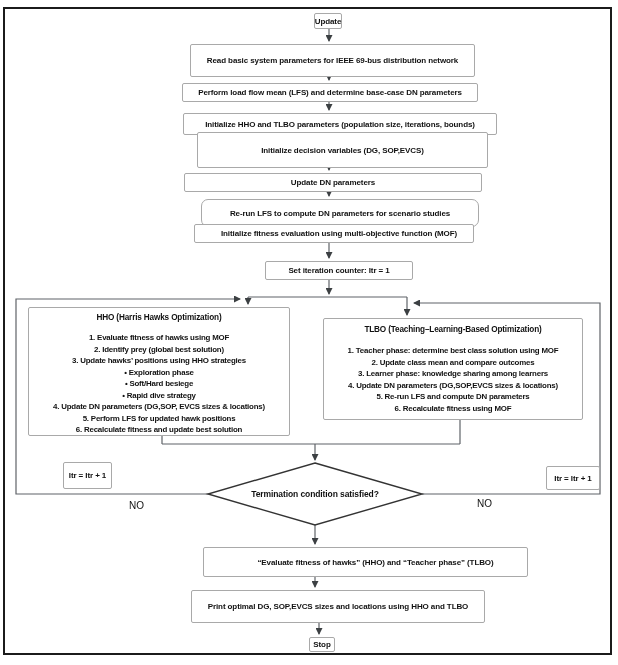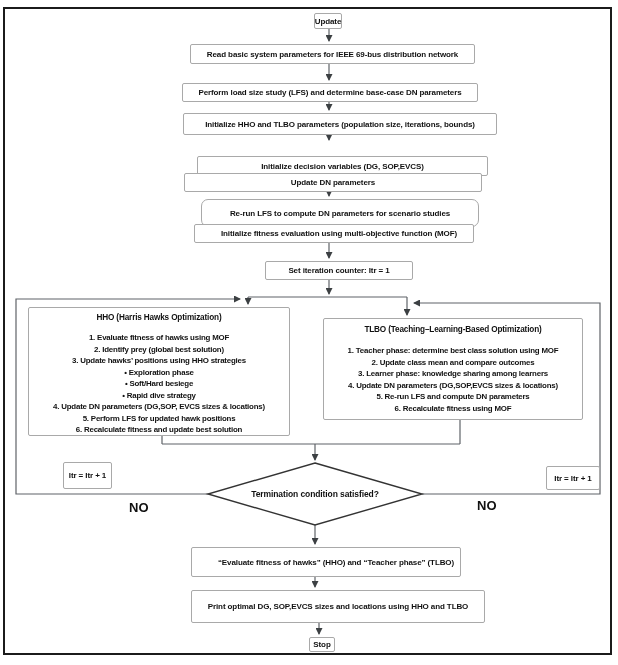--- a/index.html
+++ b/index.html
@@ -21,45 +21,45 @@
     color:#111111; white-space:nowrap; text-align:center;
   }
   .bigbox {
     position:absolute; z-index:2; box-sizing:border-box;
     background:#ffffff; border:1px solid #a9a9a9; border-radius:2px;
     font-weight:bold; color:#111111; white-space:nowrap;
   }
   .bigbox .bb-title { text-align:center; font-size:8.2px; letter-spacing:-0.15px; }
   .bigbox .bb-step  { text-align:center;  font-size:7.9px; letter-spacing:-0.2px; line-height:11.5px; }
   .floatlabel {
-    position:absolute; z-index:2; font-weight:bold; font-size:13px; color:#111111;
+    position:absolute; z-index:2; font-weight:normal; font-size:10px; color:#111111;
     white-space:nowrap;
   }
   
   #n-start       { left:314px; top:13px;  width:28px;  height:16px; }
-  #n-read        { left:190px; top:44px;  width:285px; height:20px; }
+  #n-read        { left:190px; top:44px;  width:285px; height:33px; }
   #n-lfs         { left:182px; top:83px;  width:296px; height:19px; }
   #n-init-params { left:183px; top:113px; width:314px; height:22px; }
-  #n-init-dec    { left:197px; top:156px; width:291px; height:20px; }
+  #n-init-dec    { left:197px; top:132px; width:291px; height:36px; }
   #n-update-dn   { left:184px; top:173px; width:298px; height:19px; }
   #n-rerun       { left:201px; top:199px; width:278px; height:28px;border-radius:7px; }
   #n-fitness     { left:194px; top:224px; width:280px; height:19px;padding-left:10px; }
   #n-counter     { left:265px; top:261px; width:148px; height:19px; }
   #n-hho  { left:28px;  top:307px; width:262px; height:129px; padding:5px 6px 8px 6px; }
   #n-hho .bb-title { margin-bottom:10px; }
   #n-tlbo { left:323px; top:318px; width:260px; height:102px; padding:6px 6px 16px 6px; }
   #n-tlbo .bb-title { margin-bottom:11px; }
   #n-itr-left   { left:63px;  top:462px; width:49px; height:27px; }
   #n-itr-right  { left:546px; top:466px; width:54px; height:24px; }
   #n-diamond-label { left:215px; top:485px; width:200px; height:18px;
     display:flex; align-items:center; justify-content:center; z-index:2; position:absolute;
     font-weight:bold; font-size:8.5px; letter-spacing:-0.1px; color:#111; white-space:nowrap; }
   #n-no-left  { left:129px; top:500px; }
   #n-no-right { left:477px; top:498px; }
-  #n-eval  { left:191px; top:547px; width:270px; height:30px;padding-left:20px; }
+  #n-eval  { left:203px; top:547px; width:325px; height:30px;padding-left:20px; }
   #n-print { left:191px; top:590px; width:294px; height:33px; }
   #n-stop  { left:309px; top:637px; width:26px; height:15px; }
 </style>
 </head>
 <body>
 
 <div id="stage">
 
   <div id="outer-frame"></div>
 
@@ -96,21 +96,21 @@
       <path d="M315,525 V544" marker-end="url(#arr)"></path>
       <path d="M315,577 V587" marker-end="url(#arr)"></path>
       <path d="M319,623 V634" marker-end="url(#arr)"></path>
     </g>
 
     <polygon points="315,463 422,494 315,525 208,494" fill="#ffffff" stroke="#333333" stroke-width="1.4"></polygon>
   </svg>
 
   <div id="n-start" class="pbox">Update</div>
   <div id="n-read" class="pbox">Read basic system parameters for IEEE 69-bus distribution network</div>
-  <div id="n-lfs" class="pbox">Perform load size study (LFS) and determine base-case DN parameters</div>
+  <div id="n-lfs" class="pbox">Perform load flow mean (LFS) and determine base-case DN parameters</div>
   <div id="n-init-params" class="pbox">Initialize HHO and TLBO parameters (population size, iterations, bounds)</div>
   <div id="n-init-dec" class="pbox">Initialize decision variables (DG, SOP,EVCS)</div>
   <div id="n-update-dn" class="pbox">Update DN parameters</div>
   <div id="n-rerun" class="pbox">Re-run LFS to compute DN parameters for scenario studies</div>
   <div id="n-fitness" class="pbox">Initialize fitness evaluation using multi-objective function (MOF)</div>
   <div id="n-counter" class="pbox">Set iteration counter: Itr = 1</div>
 
   <div id="n-hho" class="bigbox">
     <div class="bb-title">HHO (Harris Hawks Optimization)</div>
     <div class="bb-step">1. Evaluate fitness of hawks using MOF</div>

